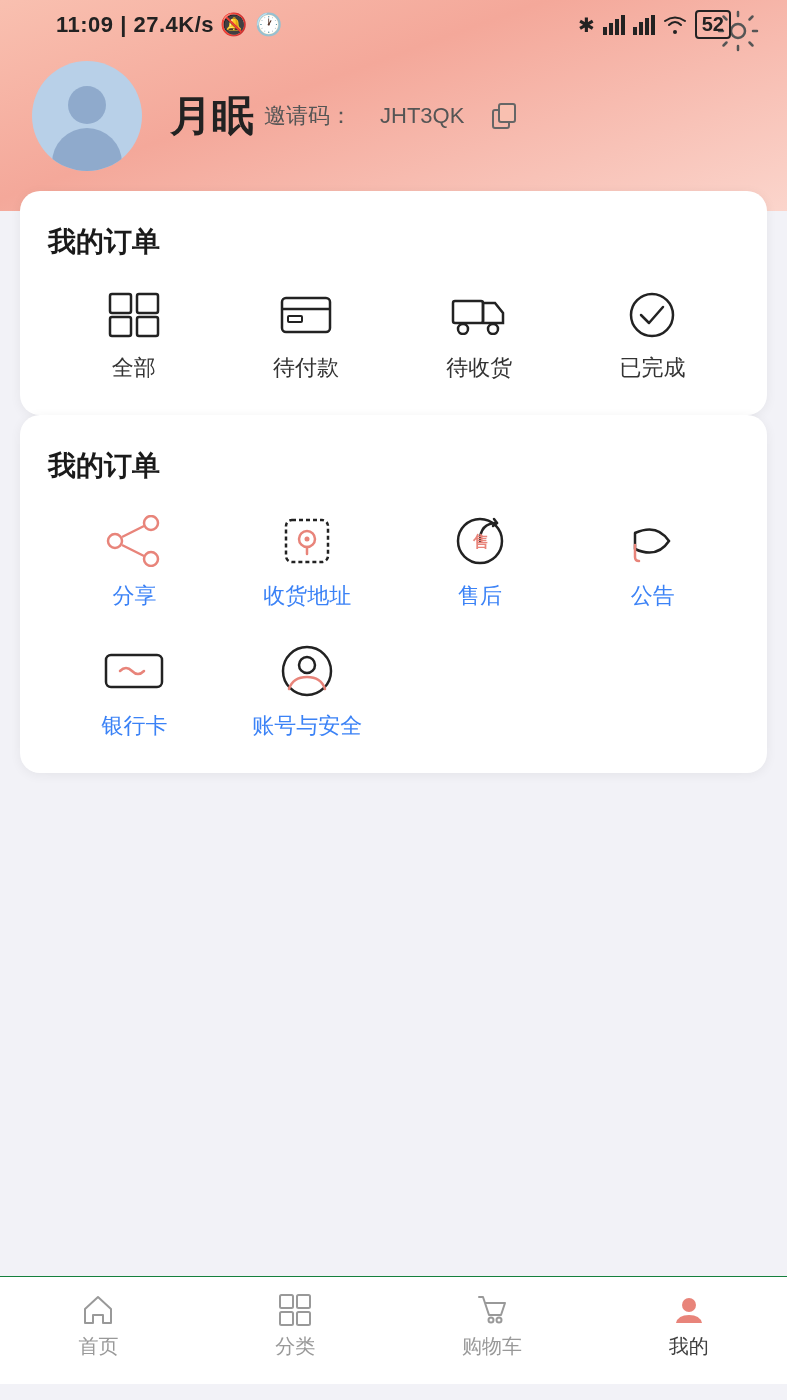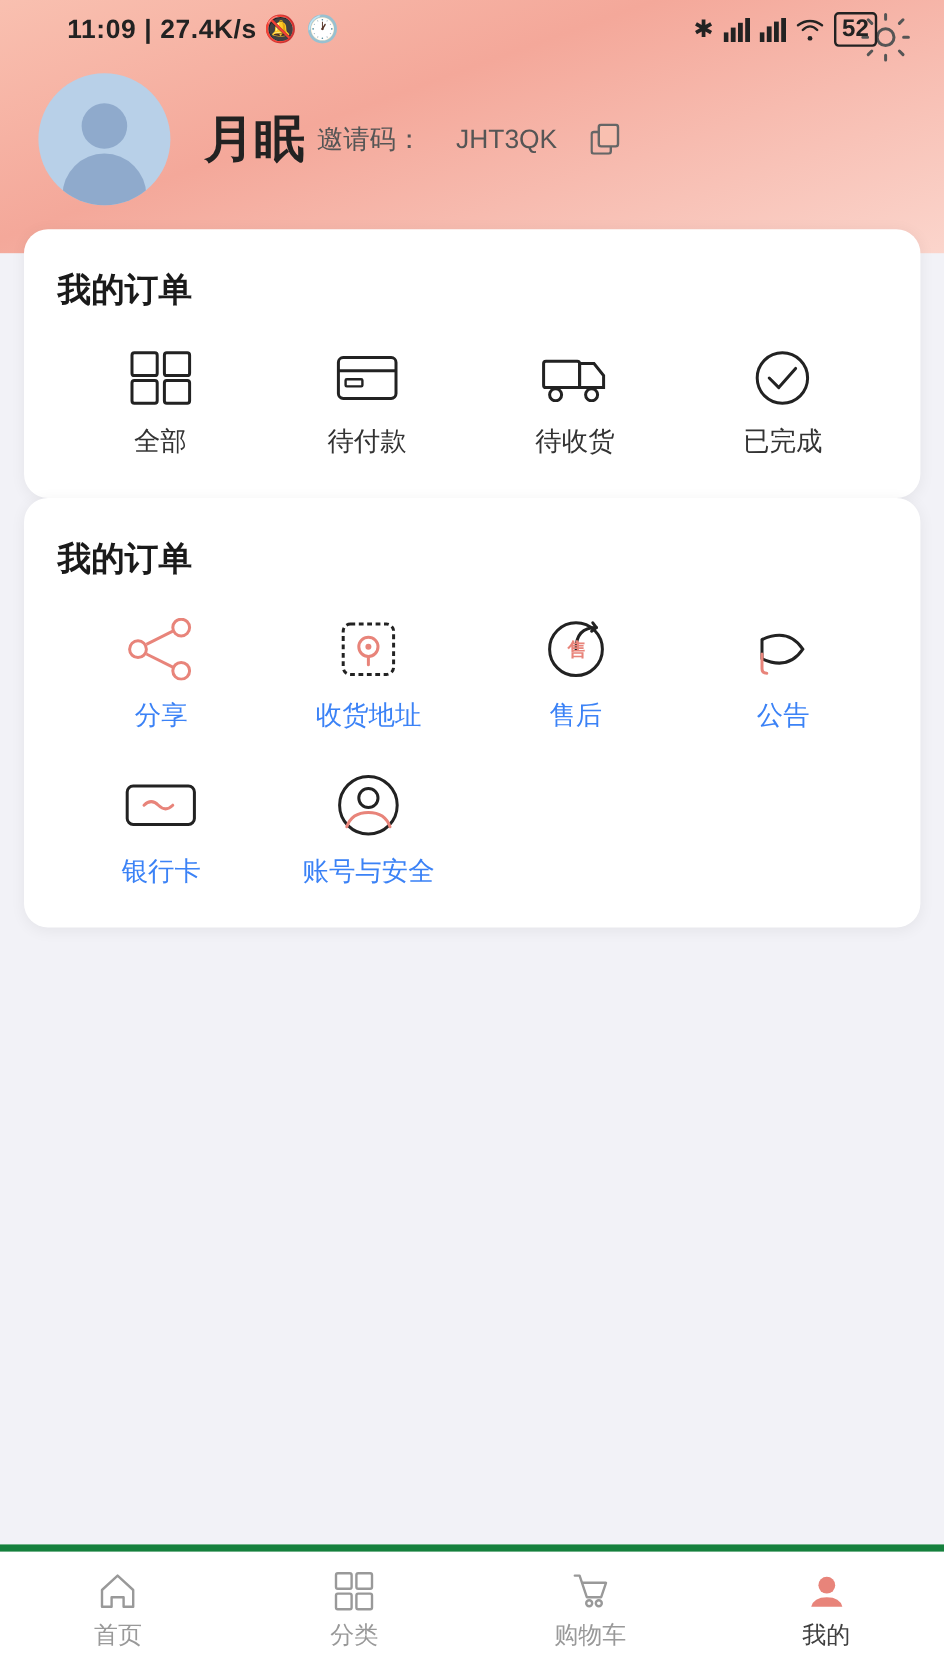--- a/index.html
+++ b/index.html
@@ -191,25 +191,25 @@
       justify-content: center;
     }
     .service-label {
       font-size: 22px;
       color: #3b82f6;
     }
 
     
     .bottom-nav {
       position: fixed;
-      bottom: 0;
+      bottom: 16px;
       left: 0;
       width: 787px;
       background: #fff;
-      border-top: 6px solid #15803d;
+      border-top: 1px solid #15803d;
       display: flex;
       justify-content: space-around;
       align-items: center;
       padding: 16px 0 24px;
       z-index: 100;
     }
     .nav-item {
       display: flex;
       flex-direction: column;
       align-items: center;

